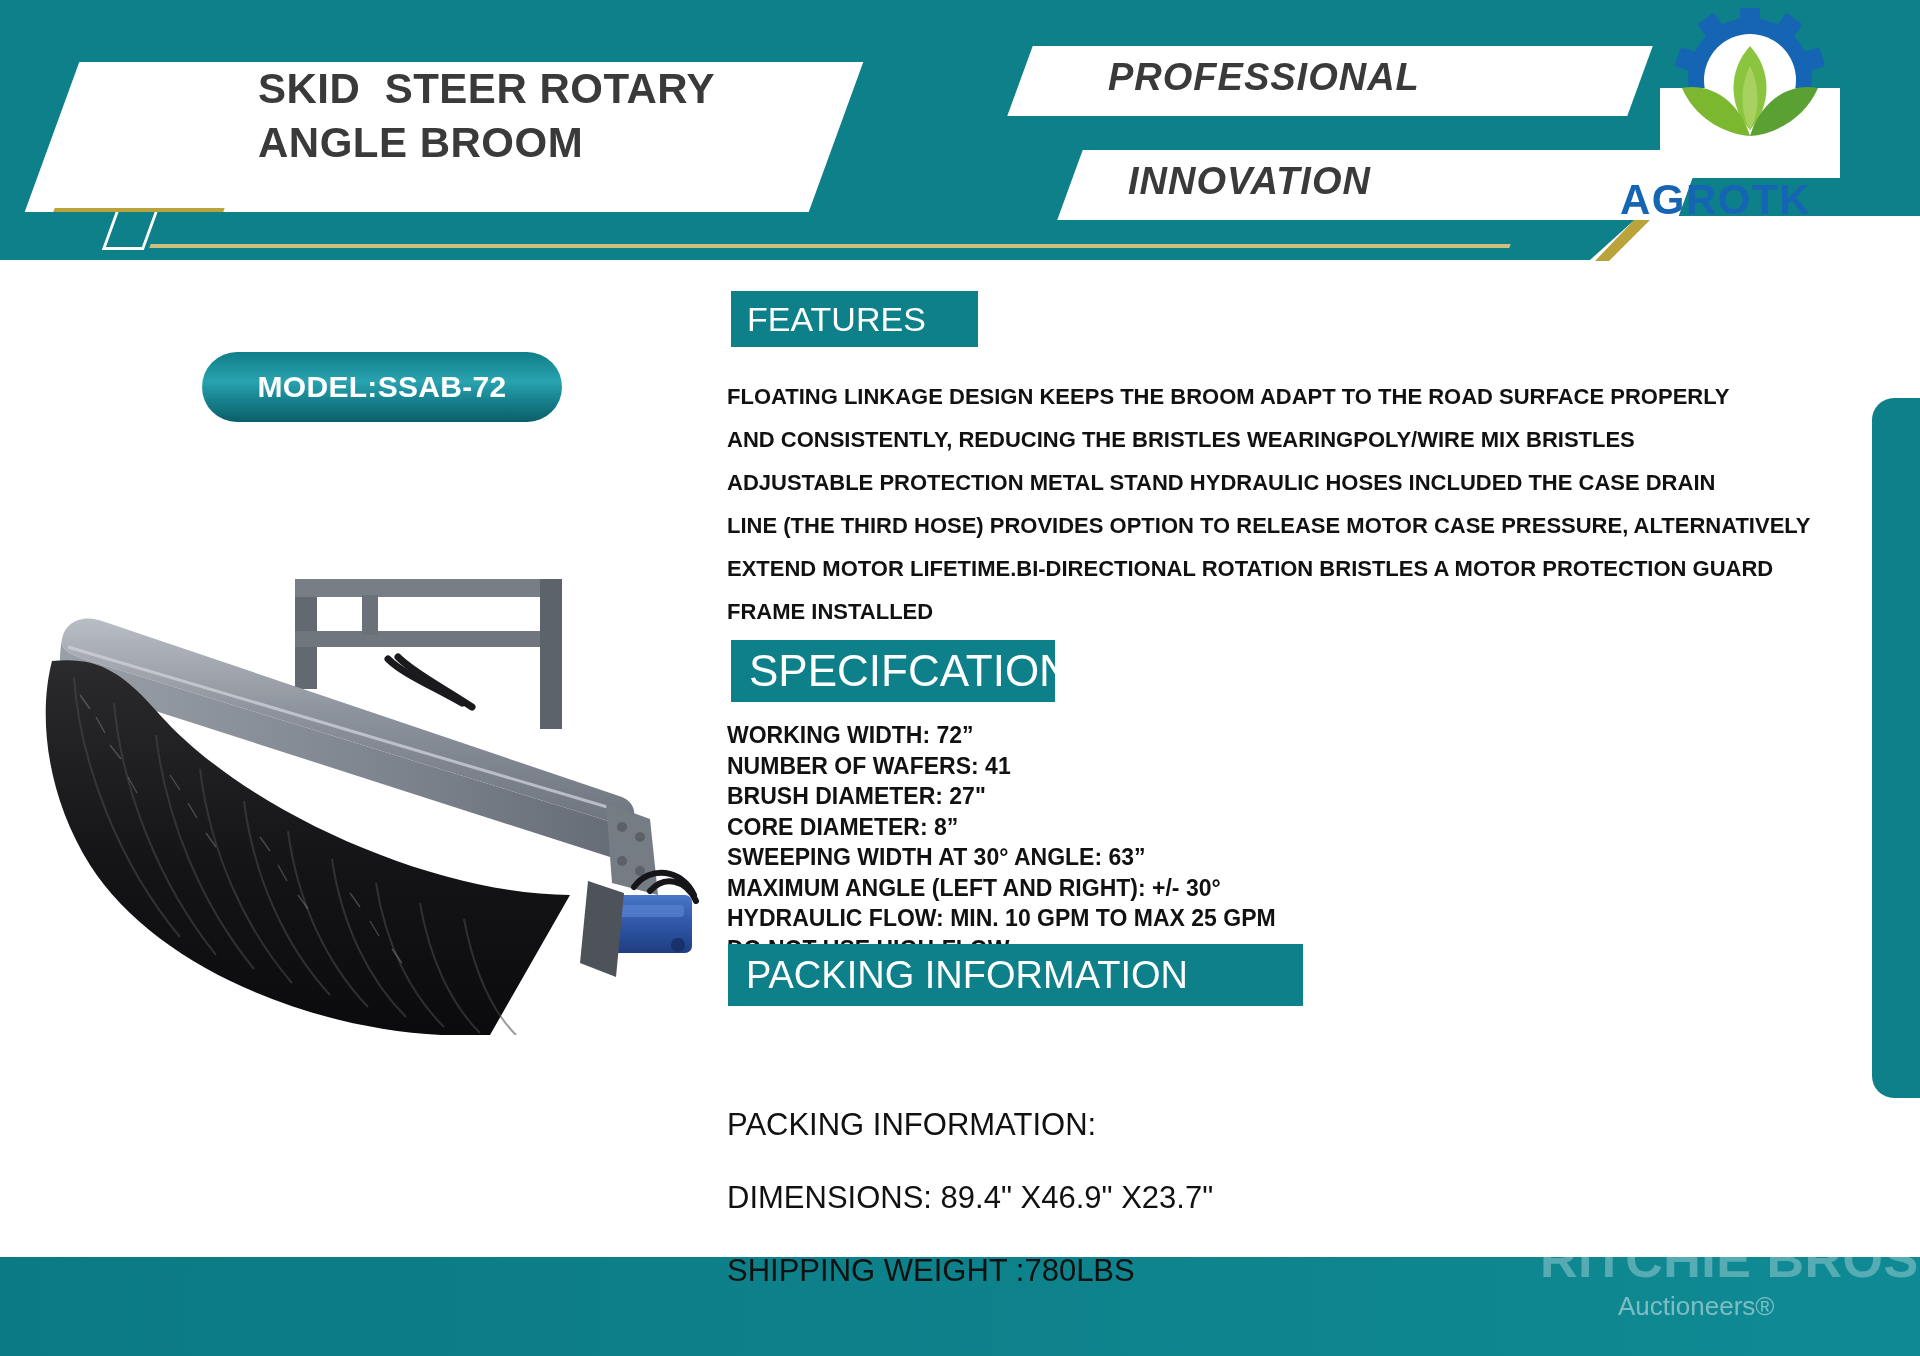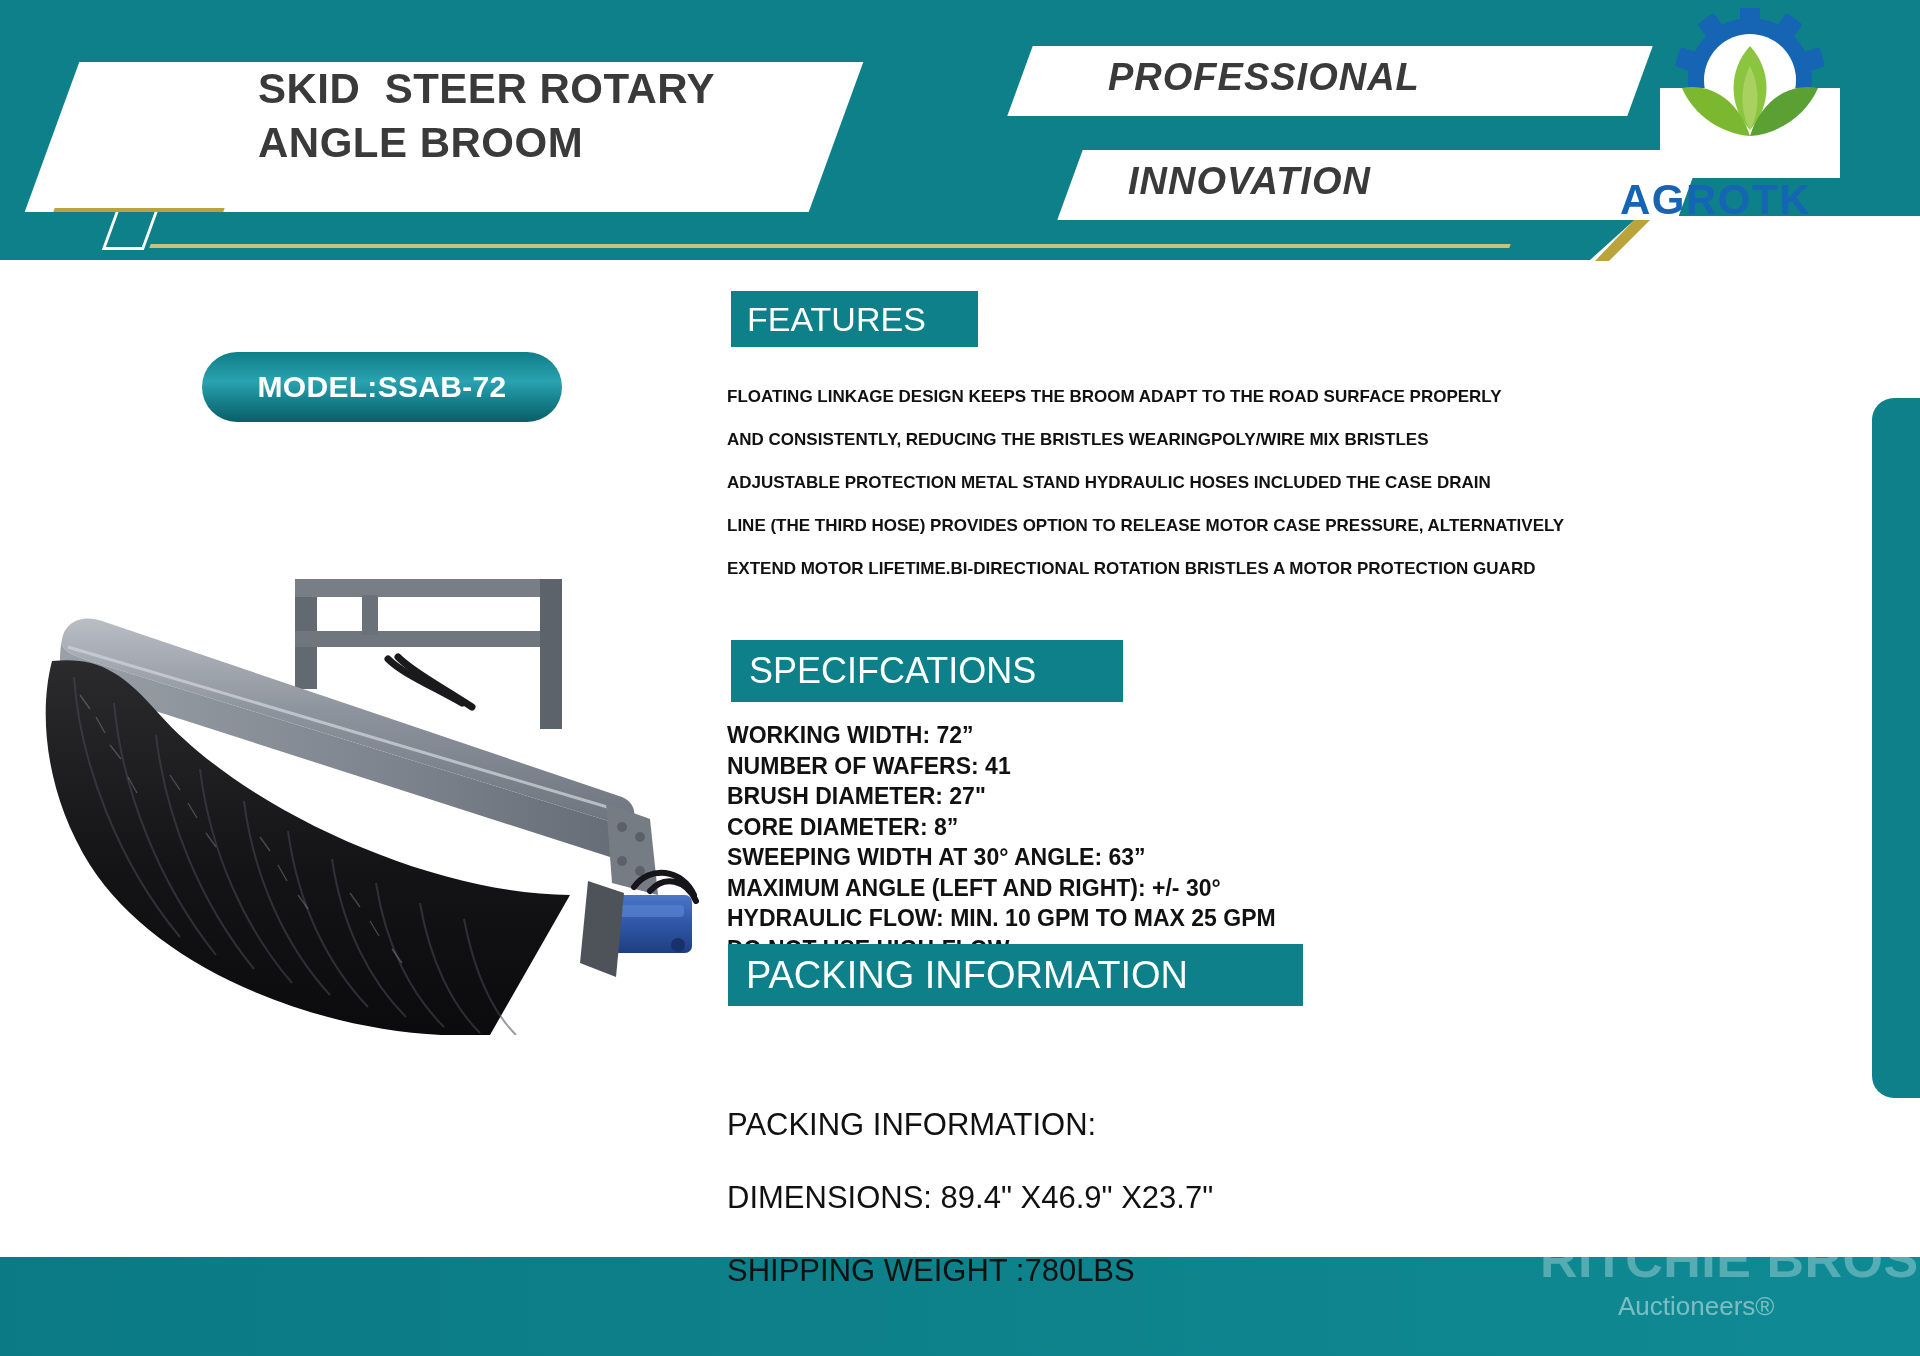--- a/index.html
+++ b/index.html
@@ -185,38 +185,38 @@
     box-sizing: border-box;
   }
   .chip-features {
     left: 731px; top: 291px;
     width: 247px; height: 56px;
     padding-left: 16px;
     font-size: 34px;
   }
   .chip-specs {
     left: 731px; top: 640px;
-    width: 392px; height: 62px;
+    width: 324px; height: 62px;
     padding-left: 18px;
-    font-size: 36px;
+    font-size: 44px;
   }
   .chip-packing {
     left: 728px; top: 944px;
     width: 575px; height: 62px;
     padding-left: 18px;
     font-size: 38px;
   }
 
   .features-body {
     position: absolute;
     left: 727px; top: 375px;
     width: 1160px;
     z-index: 5;
     color: #111111;
-    font-size: 17px;
+    font-size: 22px;
     font-weight: bold;
     line-height: 43px;
   }
   .features-body div { white-space: nowrap; }
 
   .specs-body {
     position: absolute;
     left: 727px; top: 720px;
     width: 700px;
     z-index: 5;
@@ -433,20 +433,21 @@
     <path d="M578 316 L 614 328 L 606 412 L 570 398 Z" fill="#4e535a"></path>
   </svg>
 
   <div class="chip chip-features">FEATURES</div>
   <div class="features-body">
     <div>FLOATING LINKAGE DESIGN KEEPS THE BROOM ADAPT TO THE ROAD SURFACE PROPERLY</div>
     <div>AND CONSISTENTLY, REDUCING THE BRISTLES WEARINGPOLY/WIRE MIX BRISTLES</div>
     <div>ADJUSTABLE PROTECTION METAL STAND HYDRAULIC HOSES INCLUDED THE CASE DRAIN</div>
     <div>LINE (THE THIRD HOSE) PROVIDES OPTION TO RELEASE MOTOR CASE PRESSURE, ALTERNATIVELY</div>
     <div>EXTEND MOTOR LIFETIME.BI-DIRECTIONAL ROTATION BRISTLES A MOTOR PROTECTION GUARD</div>
+    <div>FRAME INSTALLED</div>
   </div>
 
   <div class="chip chip-specs">SPECIFCATIONS</div>
   <div class="specs-body">
     <div>WORKING WIDTH: 72”</div>
     <div>NUMBER OF WAFERS: 41</div>
     <div>BRUSH DIAMETER: 27"</div>
     <div>CORE DIAMETER: 8”</div>
     <div>SWEEPING WIDTH AT 30° ANGLE: 63”</div>
     <div>MAXIMUM ANGLE (LEFT AND RIGHT): +/- 30°</div>

